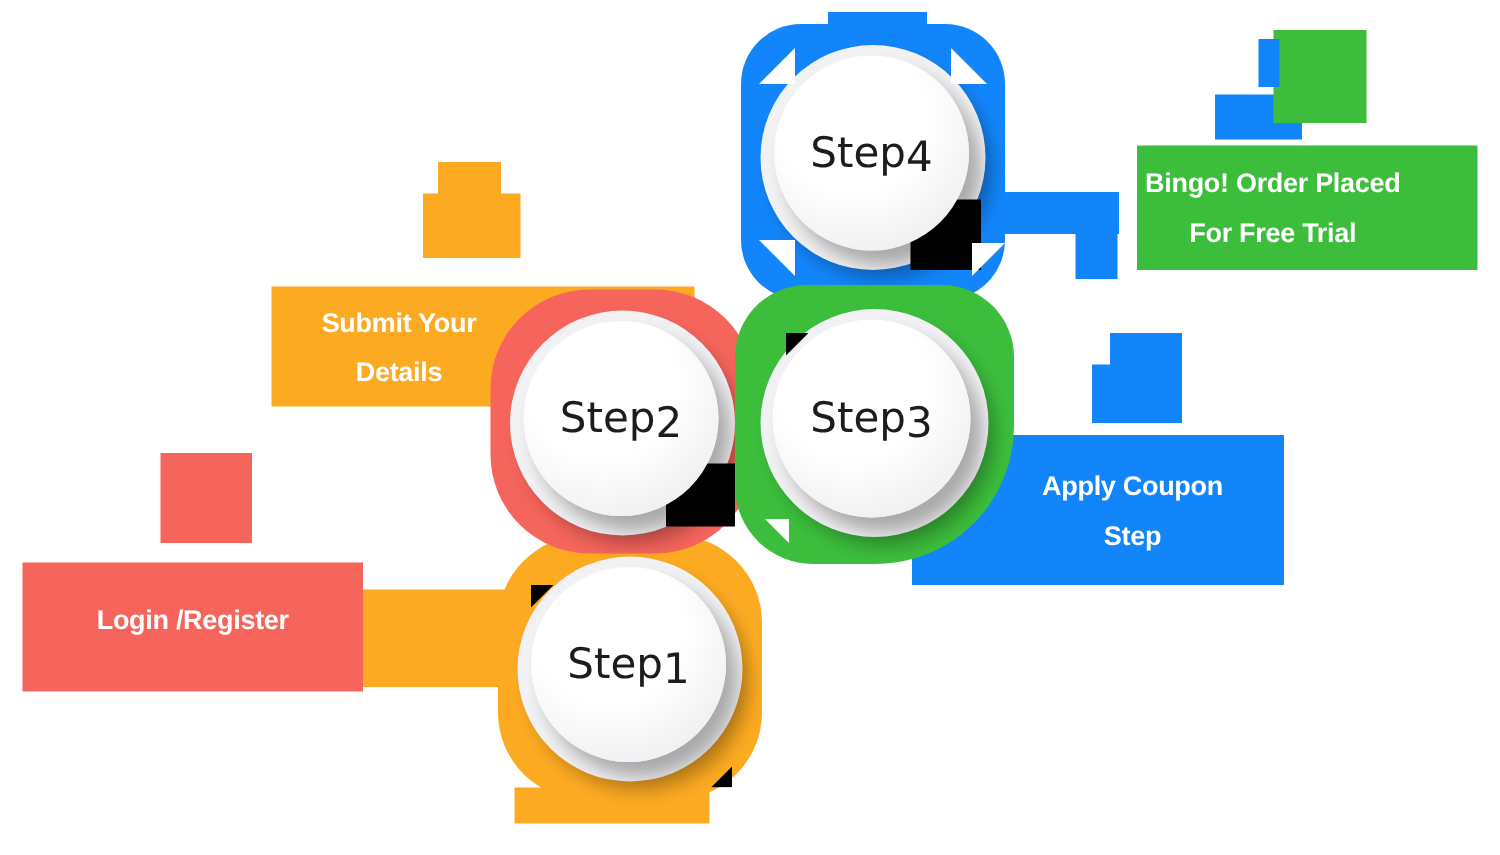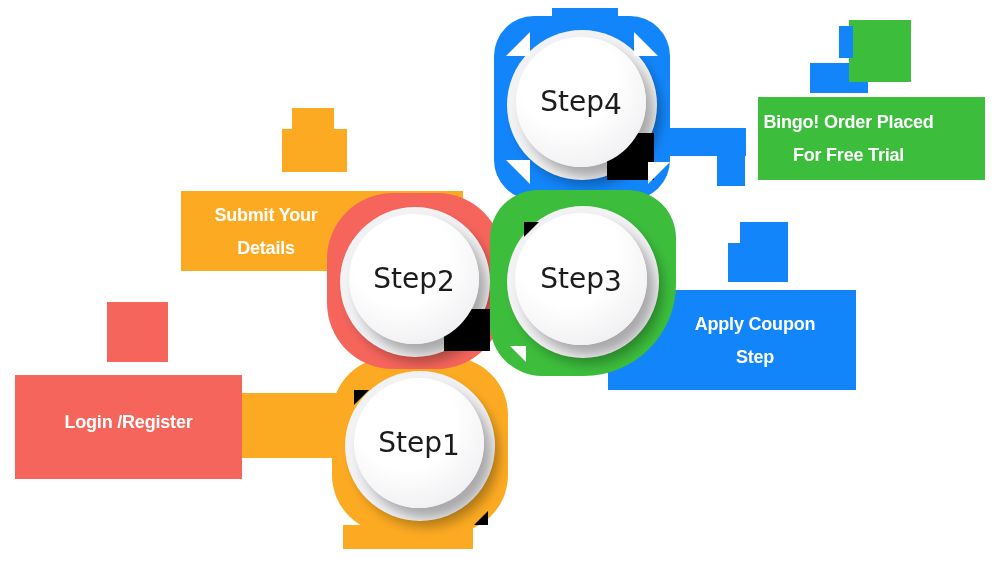--- a/index.html
+++ b/index.html
@@ -30,21 +30,21 @@
   #deco-tr-green{left:849px;top:20px;width:62px;height:62px;background:var(--green);z-index:3;}
   #deco-tr-blue2{left:839px;top:26px;width:14px;height:32px;background:var(--blue);z-index:4;}
   
   .label-box{
     position:absolute;z-index:2;display:flex;flex-direction:column;
     align-items:center;justify-content:center;text-align:center;
     color:var(--label-text);font-weight:700;font-size:18px;line-height:22px;
     letter-spacing:-0.2px;
     gap:11px;
   }
-  #label1{left:15px;top:375px;width:227px;height:104px;background:var(--red);}
+  #label1{left:15px;top:375px;width:227px;height:86px;background:var(--red);}
   #label2{left:181px;top:191px;width:282px;height:80px;background:var(--orange);padding-right:112px;box-sizing:border-box;}
   #label3{left:608px;top:290px;width:248px;height:100px;background:var(--blue);padding-left:72px;padding-right:26px;box-sizing:border-box;}
   #label4{left:758px;top:97px;width:227px;height:83px;background:var(--green);padding-right:46px;box-sizing:border-box;}
   
   .badge{position:absolute;width:176px;height:176px;}
   #badge1{left:332px;top:357px;z-index:4;}
   #badge2{left:327px;top:193px;z-index:5;}
   #badge3{left:490px;top:190px;width:186px;height:186px;z-index:6;}
   #badge4{left:494px;top:16px;height:184px;z-index:3;}
   .ring{position:absolute;inset:0;}

